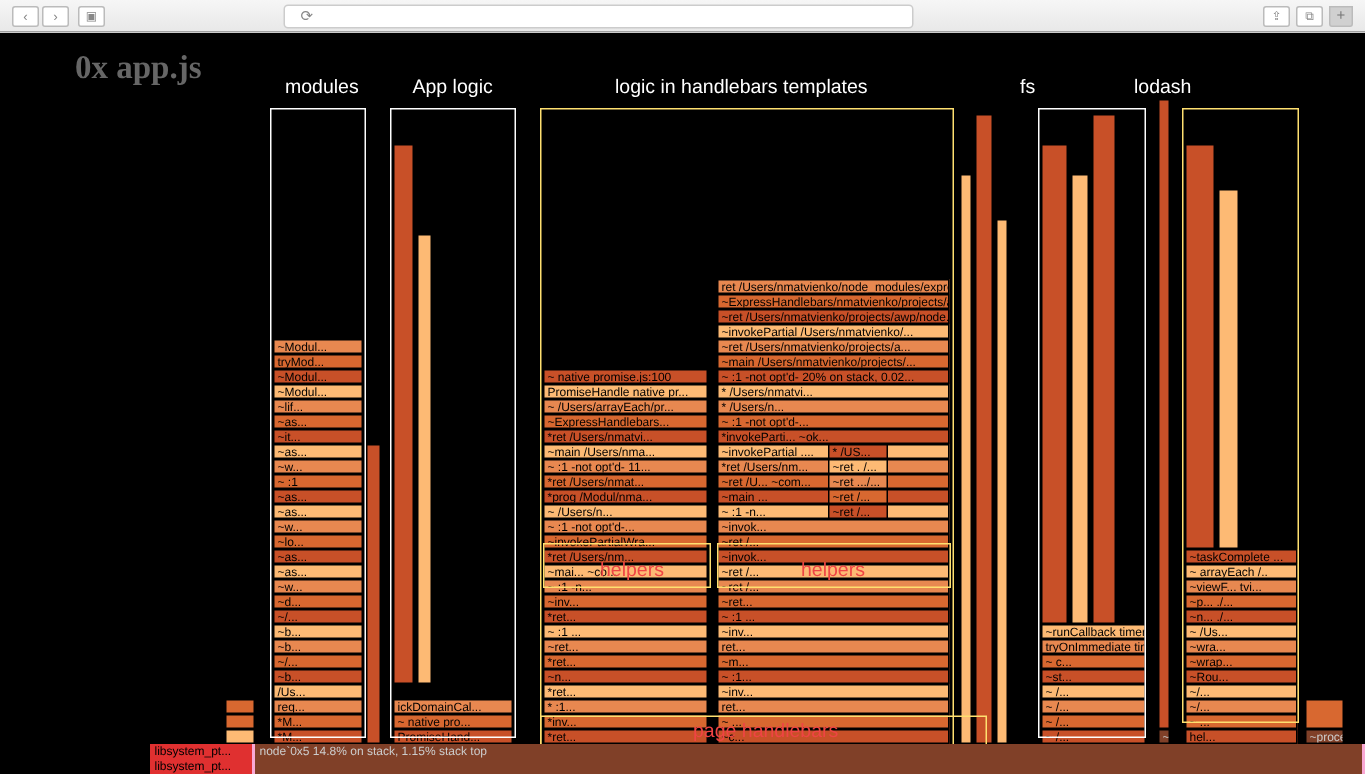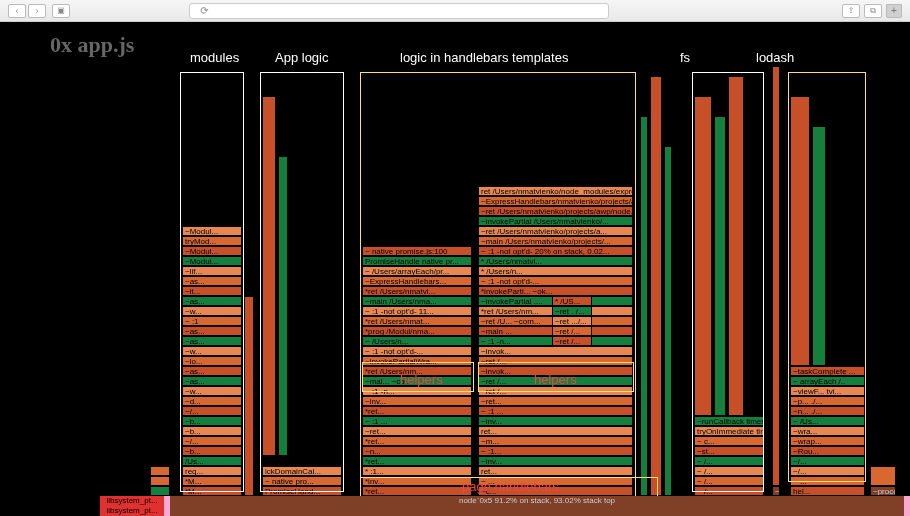--- a/index.html
+++ b/index.html
@@ -110,21 +110,21 @@
       font-size: 8px;
       color: #000;
       white-space: nowrap;
       overflow: hidden;
       padding: 0 2px;
       height: 10px;
       line-height: 10px;
     }
     .frame.hot { background: #d86830; }
     .frame.light { background: #e88850; }
-    .frame.dark { background: #15803d; }
+    .frame.dark { background: #fdba74; }
     .frame.brown { background: #804028; color:#ccc; }
     .box {
       position: absolute;
       border: 1px solid #fff;
       pointer-events: none;
     }
     .box.yellow { border-color: #ffe070; }
     .annot {
       position: absolute;
       color: #ef4444;
@@ -142,24 +142,23 @@
     }
     .bottom-bar .row {
       height: 10px;
       display: flex;
     }
     .bottom-frame {
       font-size: 8px;
       height: 10px;
       line-height: 10px;
       padding: 0 3px;
-      border-right: 6px solid #f9a8d4;
+      border-right: 2px solid #f9a8d4;
       white-space: nowrap;
       overflow: hidden;
-      text-align: center;
     }
     .sys { background: #e03030; color: #000; }
     .node { background: #804028; color: #ccc; }
   </style>
 </head>
 <body>
 
 <div class="browser-chrome">
   <div class="nav-btns">
     <div class="nav-btn">‹</div>
@@ -175,21 +174,21 @@
     <div class="plus-tab">+</div>
   </div>
 </div>
 
 <div class="content">
   <div class="title">0x app.js</div>
 
   <div class="labels">
     <div class="label" style="left:190px">modules</div>
     <div class="label" style="left:275px">App logic</div>
-    <div class="label" style="left:400px">logic in handlebars templates</div>
+    <div class="label" style="left:410px">logic in handlebars templates</div>
     <div class="label" style="left:680px">fs</div>
     <div class="label" style="left:756px">lodash</div>
   </div>
 
   <div class="flame-area">
 
     <div class="col" style="left:150px; width:20px;">
       <div class="frame dark" style="height:10px"></div>
       <div class="frame hot" style="height:10px"></div>
       <div class="frame hot" style="height:10px"></div>
@@ -384,21 +383,21 @@
     <div class="box yellow" style="left:788px; top:0; width:78px; height:410px"></div>
 
     <div class="annot" style="left:400px; top:300px">helpers</div>
     <div class="annot" style="left:534px; top:300px">helpers</div>
     <div class="annot" style="left:462px; top:407px">page handlebars</div>
     <div class="annot" style="left:462px; top:424px">native Promises</div>
 
     <div class="bottom-bar">
       <div class="row">
         <div class="bottom-frame sys" style="width:70px; margin-left:100px">libsystem_pt...</div>
-        <div class="bottom-frame node" style="flex:1">node`0x5 91.2% on stack, 93.02% stack top</div>
+        <div class="bottom-frame node" style="flex:1">node`0x5 14.8% on stack, 1.15% stack top</div>
       </div>
       <div class="row">
         <div class="bottom-frame sys" style="width:70px; margin-left:100px">libsystem_pt...</div>
         <div class="bottom-frame" style="flex:1; background:#804028"></div>
       </div>
     </div>
   </div>
 </div>
 
 </body></html>

